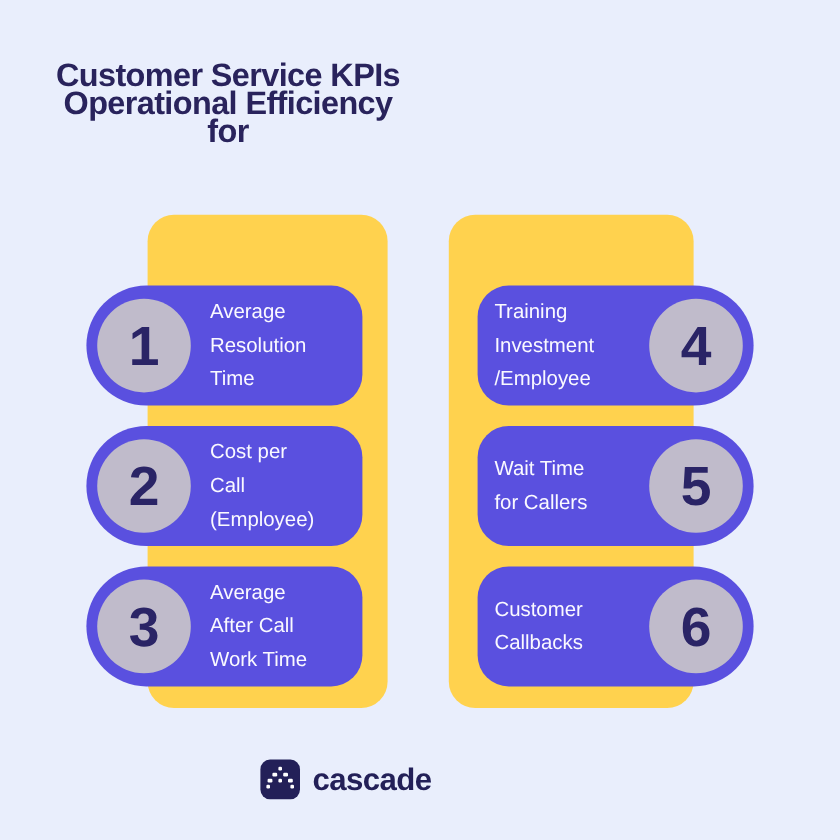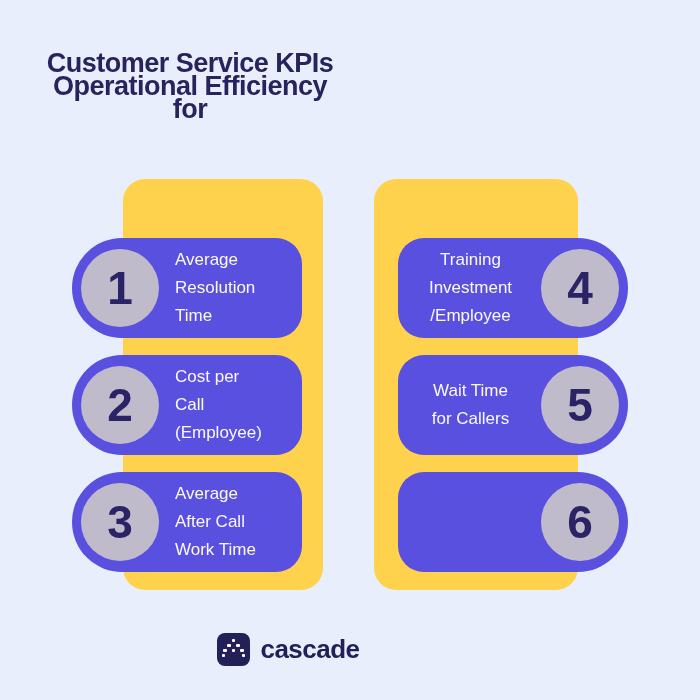--- a/index.html
+++ b/index.html
@@ -69,22 +69,22 @@
   }
   .label {
     color: #FAF9FF;
     font-size: 17px;
     line-height: 28px;
     white-space: pre-line;
     flex: 1 1 auto;
   }
   .lcol .label { margin-left: 16px; }
   .rcol .label { margin-right: 12px; margin-left: 14px; }
-  .label.al-right  { text-align: center; }
-  .label.al-center { text-align: center; }
+  .label.al-right  { text-align: left; }
+  .label.al-center { text-align: left; }
 
   
   .footer {
     position: absolute;
     left: 0; top: 633px; width: 577px;
     display: flex;
     align-items: center;
     justify-content: center;
     gap: 10px;
   }
@@ -163,20 +163,22 @@
       <span class="num">5</span>
     </div>
     <div class="label al-center">Wait Time
 for Callers</div>
   </div>
 
   <div class="card rcol row3">
     <div class="circle">
       <span class="num">6</span>
     </div>
+    <div class="label al-center">Customer
+Callbacks</div>
   </div>
 
   <div class="footer">
     <div class="logo">
       <i style="left:14.5px; top:5.5px"></i>
       <i style="left:10px;   top:10.5px"></i>
       <i style="left:19px;   top:10.5px"></i>
       <i style="left:6px;    top:15.5px"></i>
       <i style="left:14.5px; top:15.5px"></i>
       <i style="left:23px;   top:15.5px"></i>

